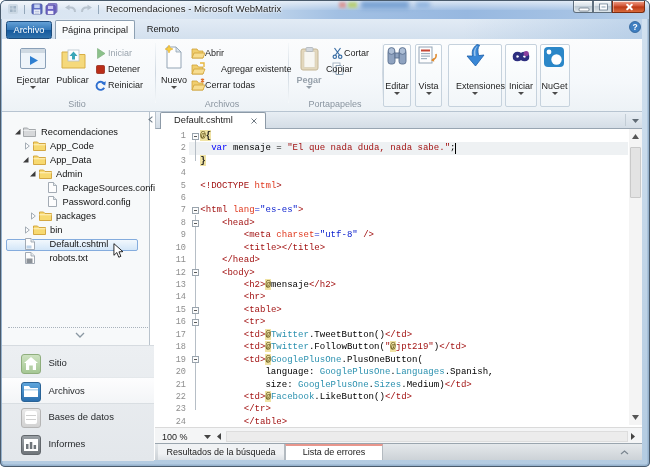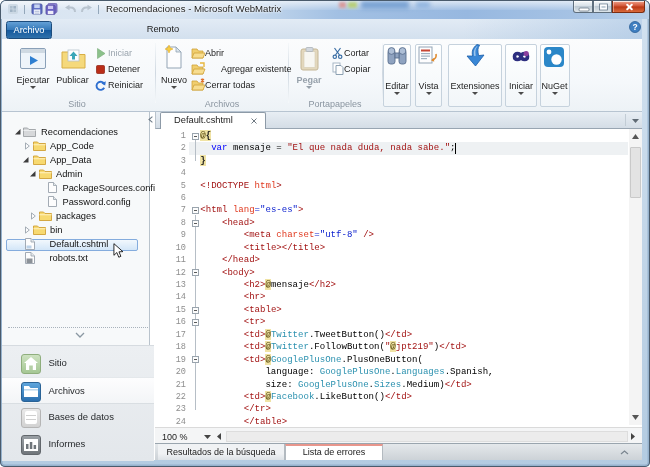--- a/index.html
+++ b/index.html
@@ -150,20 +150,21 @@
       </svg>
     </div>
   <div class="cap cls">
       <svg width="33" height="12">
         <path d="M13.2 3.2 L17.8 7.8 M17.8 3.2 L13.2 7.8" stroke="#fff" stroke-width="2" stroke-linecap="round" transform="translate(1,0.5)"></path>
       </svg>
     </div>
 
   <div id="tabrow">
     <div id="archivo">Archivo</div>
+    <div class="rtab active" style="left:53px;width:80px;">Página principal</div>
     <div class="rtab" style="left:136px;width:50px;">Remoto</div>
     <svg width="12" height="12" style="left:627px;top:2px;" viewBox="0 0 12 12">
         <circle cx="6" cy="6" r="5.5" fill="#3f7fc1" stroke="#2a5e96" stroke-width="0.8"></circle>
         <text x="6" y="9" text-anchor="middle" font-size="8.5" font-weight="bold" fill="#fff" font-family="Liberation Sans">?</text>
       </svg>
   </div>
 
   <div id="ribbon">
     <div class="gsep" style="left:153px"></div>
     <div class="gsep" style="left:286px"></div>
@@ -241,21 +242,21 @@
     </svg>
     <svg width="12" height="13" style="left:330px;top:23px;" viewBox="0 0 12 13">
       <rect x="1" y="1" width="7" height="9" fill="#fff" stroke="#9fb0c0" stroke-width="0.9"></rect>
       <path d="M4 3.5 L9 3.5 L11 5.5 L11 12.5 L4 12.5 Z" fill="#fdfdfd" stroke="#8096aa" stroke-width="0.9"></path>
     </svg>
     <div class="bigbtn" style="left:291px;top:0;width:32px;height:60px;color:#97a1ab;">
         <div class="blabel" style="color:#97a1ab;font-weight:bold;">Pegar</div>
         <div class="drop" style="border-top-color:#97a1ab;"></div>
       </div>
     <div class="smallrow" style="left:342px;top:6px;">Cortar</div>
-    <div class="smallrow" style="left:342px;top:22px;">Copiar</div>
+    <div class="smallrow" style="left:324px;top:22px;">Copiar</div>
     <div class="glabel" style="left:283px;">Portapapeles</div>
 
     <div class="gbox" style="left:381px;width:27.5px;"></div>
     <div class="gbox" style="left:412.5px;width:27.5px;"></div>
     <div class="gbox" style="left:446px;width:53.5px;"></div>
     <div class="gbox" style="left:503px;width:32px;"></div>
     <div class="gbox" style="left:537.5px;width:30px;"></div>
     <svg width="20" height="18" style="left:385px;top:8px;" viewBox="0 0 20 18">
       <rect x="1" y="3" width="7" height="14" rx="2.5" fill="#8fa3c0" stroke="#5a6f8e" stroke-width="0.9"></rect>
       <rect x="12" y="3" width="7" height="14" rx="2.5" fill="#8fa3c0" stroke="#5a6f8e" stroke-width="0.9"></rect>
@@ -287,21 +288,21 @@
     </svg>
     <div class="bigbtn" style="left:378px;top:3px;width:34px;height:60px;">
         <div class="blabel" style="top:38.5px;">Editar</div>
         <div class="drop" style="top:50px;"></div>
       </div>
     <div class="bigbtn" style="left:409px;top:3px;width:35px;height:60px;">
         <div class="blabel" style="top:38.5px;">Vista</div>
         <div class="drop" style="top:50px;"></div>
       </div>
     <div class="bigbtn" style="left:443px;top:3px;width:60px;height:60px;">
-        <div class="blabel" style="top:38.5px;">Extensiones</div>
+        <div class="blabel" style="top:38.5px;text-align:right;">Extensiones</div>
         <div class="drop" style="top:50px;"></div>
       </div>
     <div class="bigbtn" style="left:501px;top:3px;width:36px;height:60px;">
         <div class="blabel" style="top:38.5px;">Iniciar</div>
         <div class="drop" style="top:50px;"></div>
       </div>
     <div class="bigbtn" style="left:536px;top:3px;width:33px;height:60px;">
         <div class="blabel" style="top:38.5px;">NuGet</div>
         <div class="drop" style="top:50px;"></div>
       </div>

